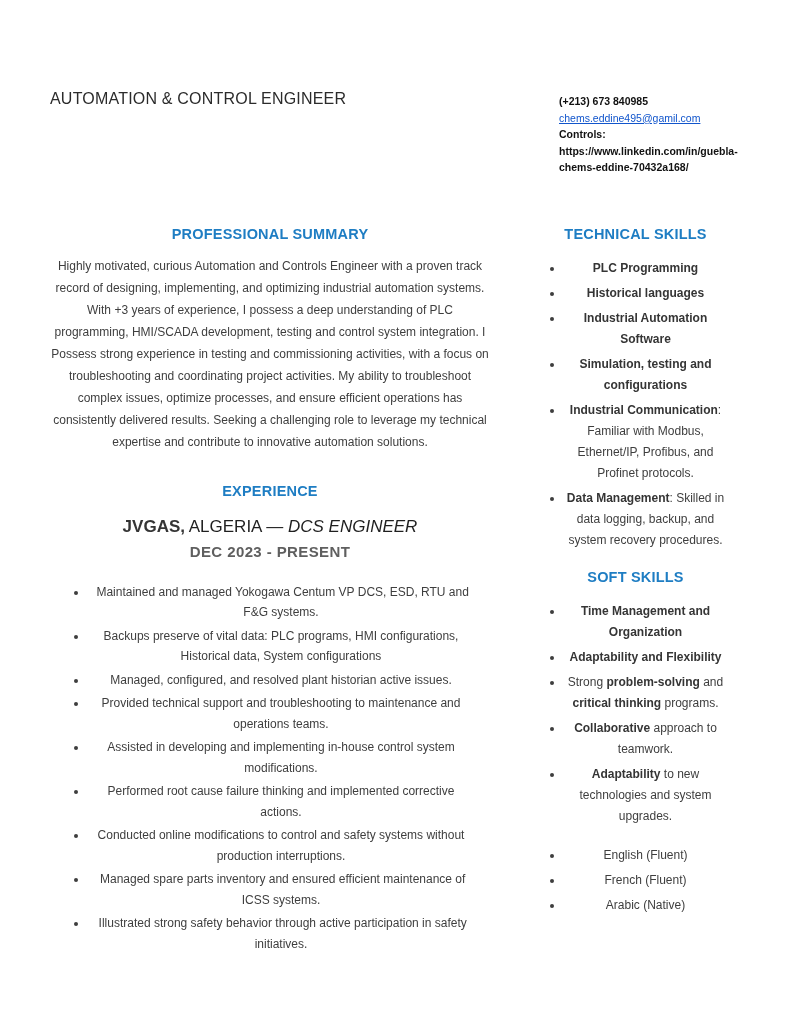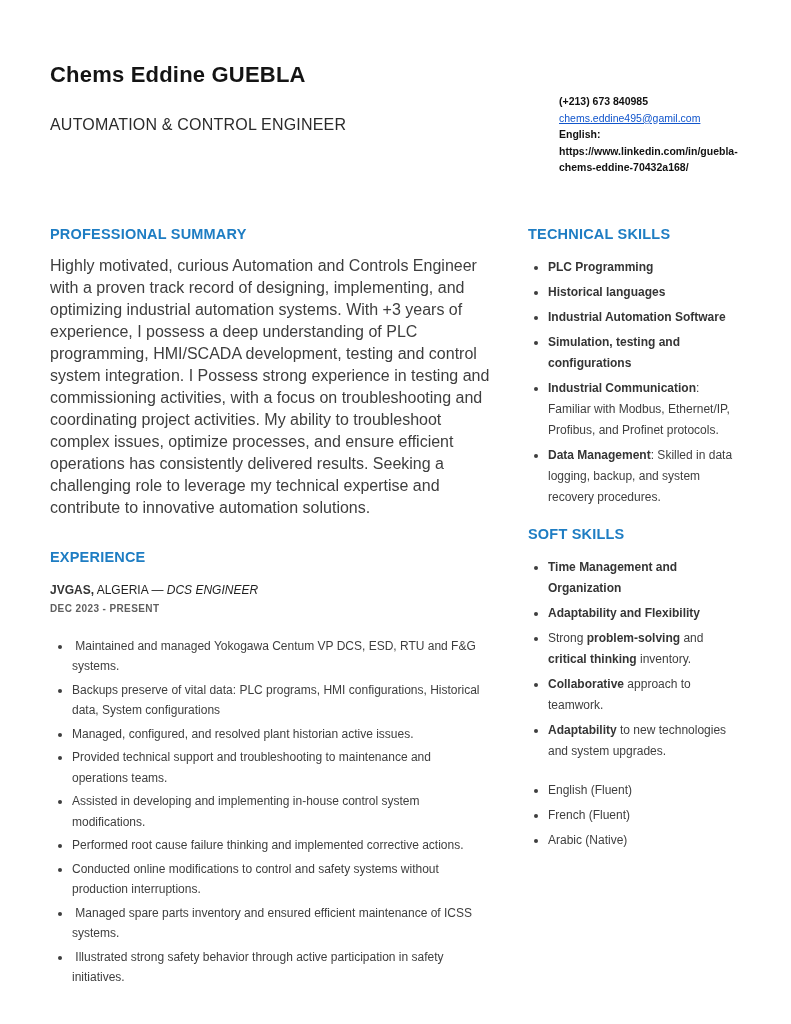--- a/index.html
+++ b/index.html
@@ -50,54 +50,54 @@
   .contact .li-label { font-weight: 700; }
   .contact .li-url {
     color: #111;
     font-weight: 700;
     text-decoration: none;
     word-break: break-all;
     display: block;
     cursor: pointer;
   }
   
-  .columns { display: flex; margin-top: 50px; }
+  .columns { display: flex; margin-top: 50px; text-align: center; }
   .col-left { width: 440px; flex: none; }
   .col-right { width: 215px; flex: none; margin-left: 38px; }
   h2.section-heading {
     font-size: 14.5px;
     font-weight: 700;
     color: #1e7dc3;
     margin: 0 0 13px 0;
     letter-spacing: 0.2px;
   }
   .col-right h2.section-heading { margin-bottom: 15px; }
   .summary {
-    font-size: 16px;
+    font-size: 12px;
     line-height: 22px;
     color: #3e3e3e;
     margin: 0;
   }
   .experience-section { margin-top: 30px; }
   .job-line {
-    font-size: 12px;
+    font-size: 17px;
     color: #1f1f1f;
     margin-top: 18px;
   }
   .job-line .b { font-weight: 700; }
   .job-line .i { font-style: italic; }
   .dates {
-    font-size: 10px;
+    font-size: 15px;
     font-weight: 700;
     color: #5f5f5f;
     margin-top: 6px;
     letter-spacing: 0.4px;
   }
   ul.bullet-list {
-    margin: 0;
+    margin: 16px;
     padding-left: 22px;
     color: #3e3e3e;
   }
   ul.exp-list { margin-top: 22px; }
   ul.bullet-list li {
     font-size: 12px;
     line-height: 20.5px;
     margin-bottom: 3px;
     white-space: pre-wrap;
   }
@@ -108,27 +108,26 @@
   .b { font-weight: 700; color: #353535; }
   .i { font-style: italic; }
 </style>
 </head>
 <body>
 
 <div class="page">
 
   <div class="header">
     <div class="identity">
-      <h1 class="name">Chems Eddine GUEBLA</h1>
       <div class="person-title">AUTOMATION &amp; CONTROL ENGINEER</div>
     </div>
     <div class="contact">
       <div class="phone">(+213) 673 840985</div>
       <a class="email" href="#">chems.eddine495@gamil.com</a>
-      <div class="li-label">English:</div>
+      <div class="li-label">Controls:</div>
       <a class="li-url" href="#">https://www.linkedin.com/in/guebla-chems-eddine-70432a168/</a>
     </div>
   </div>
 
   <div class="columns">
 
     <div class="col-left">
 
       <section class="summary-section">
         <h2 class="section-heading">PROFESSIONAL SUMMARY</h2>
@@ -168,21 +167,21 @@
             <li><span class="b">Industrial Communication</span><span>: Familiar with Modbus, Ethernet/IP, Profibus, and Profinet protocols.</span></li>
             <li><span class="b">Data Management</span><span>: Skilled in data logging, backup, and system recovery procedures.</span></li>
           </ul>
       </section>
 
       <section class="sub-section">
         <h2 class="section-heading">SOFT SKILLS</h2>
         <ul class="bullet-list">
             <li><span class="b">Time Management and Organization</span></li>
             <li><span class="b">Adaptability and Flexibility</span></li>
-            <li><span>Strong </span><span class="b">problem-solving</span><span> and </span><span class="b">critical thinking</span><span> inventory.</span></li>
+            <li><span>Strong </span><span class="b">problem-solving</span><span> and </span><span class="b">critical thinking</span><span> programs.</span></li>
             <li><span class="b">Collaborative</span><span> approach to teamwork.</span></li>
             <li><span class="b">Adaptability</span><span> to new technologies and system upgrades.</span></li>
           </ul>
       </section>
 
       <section class="sub-section">
         <ul class="bullet-list lang-list">
             <li><span>English (Fluent)</span></li>
             <li><span>French (Fluent)</span></li>
             <li><span>Arabic (Native)</span></li>

